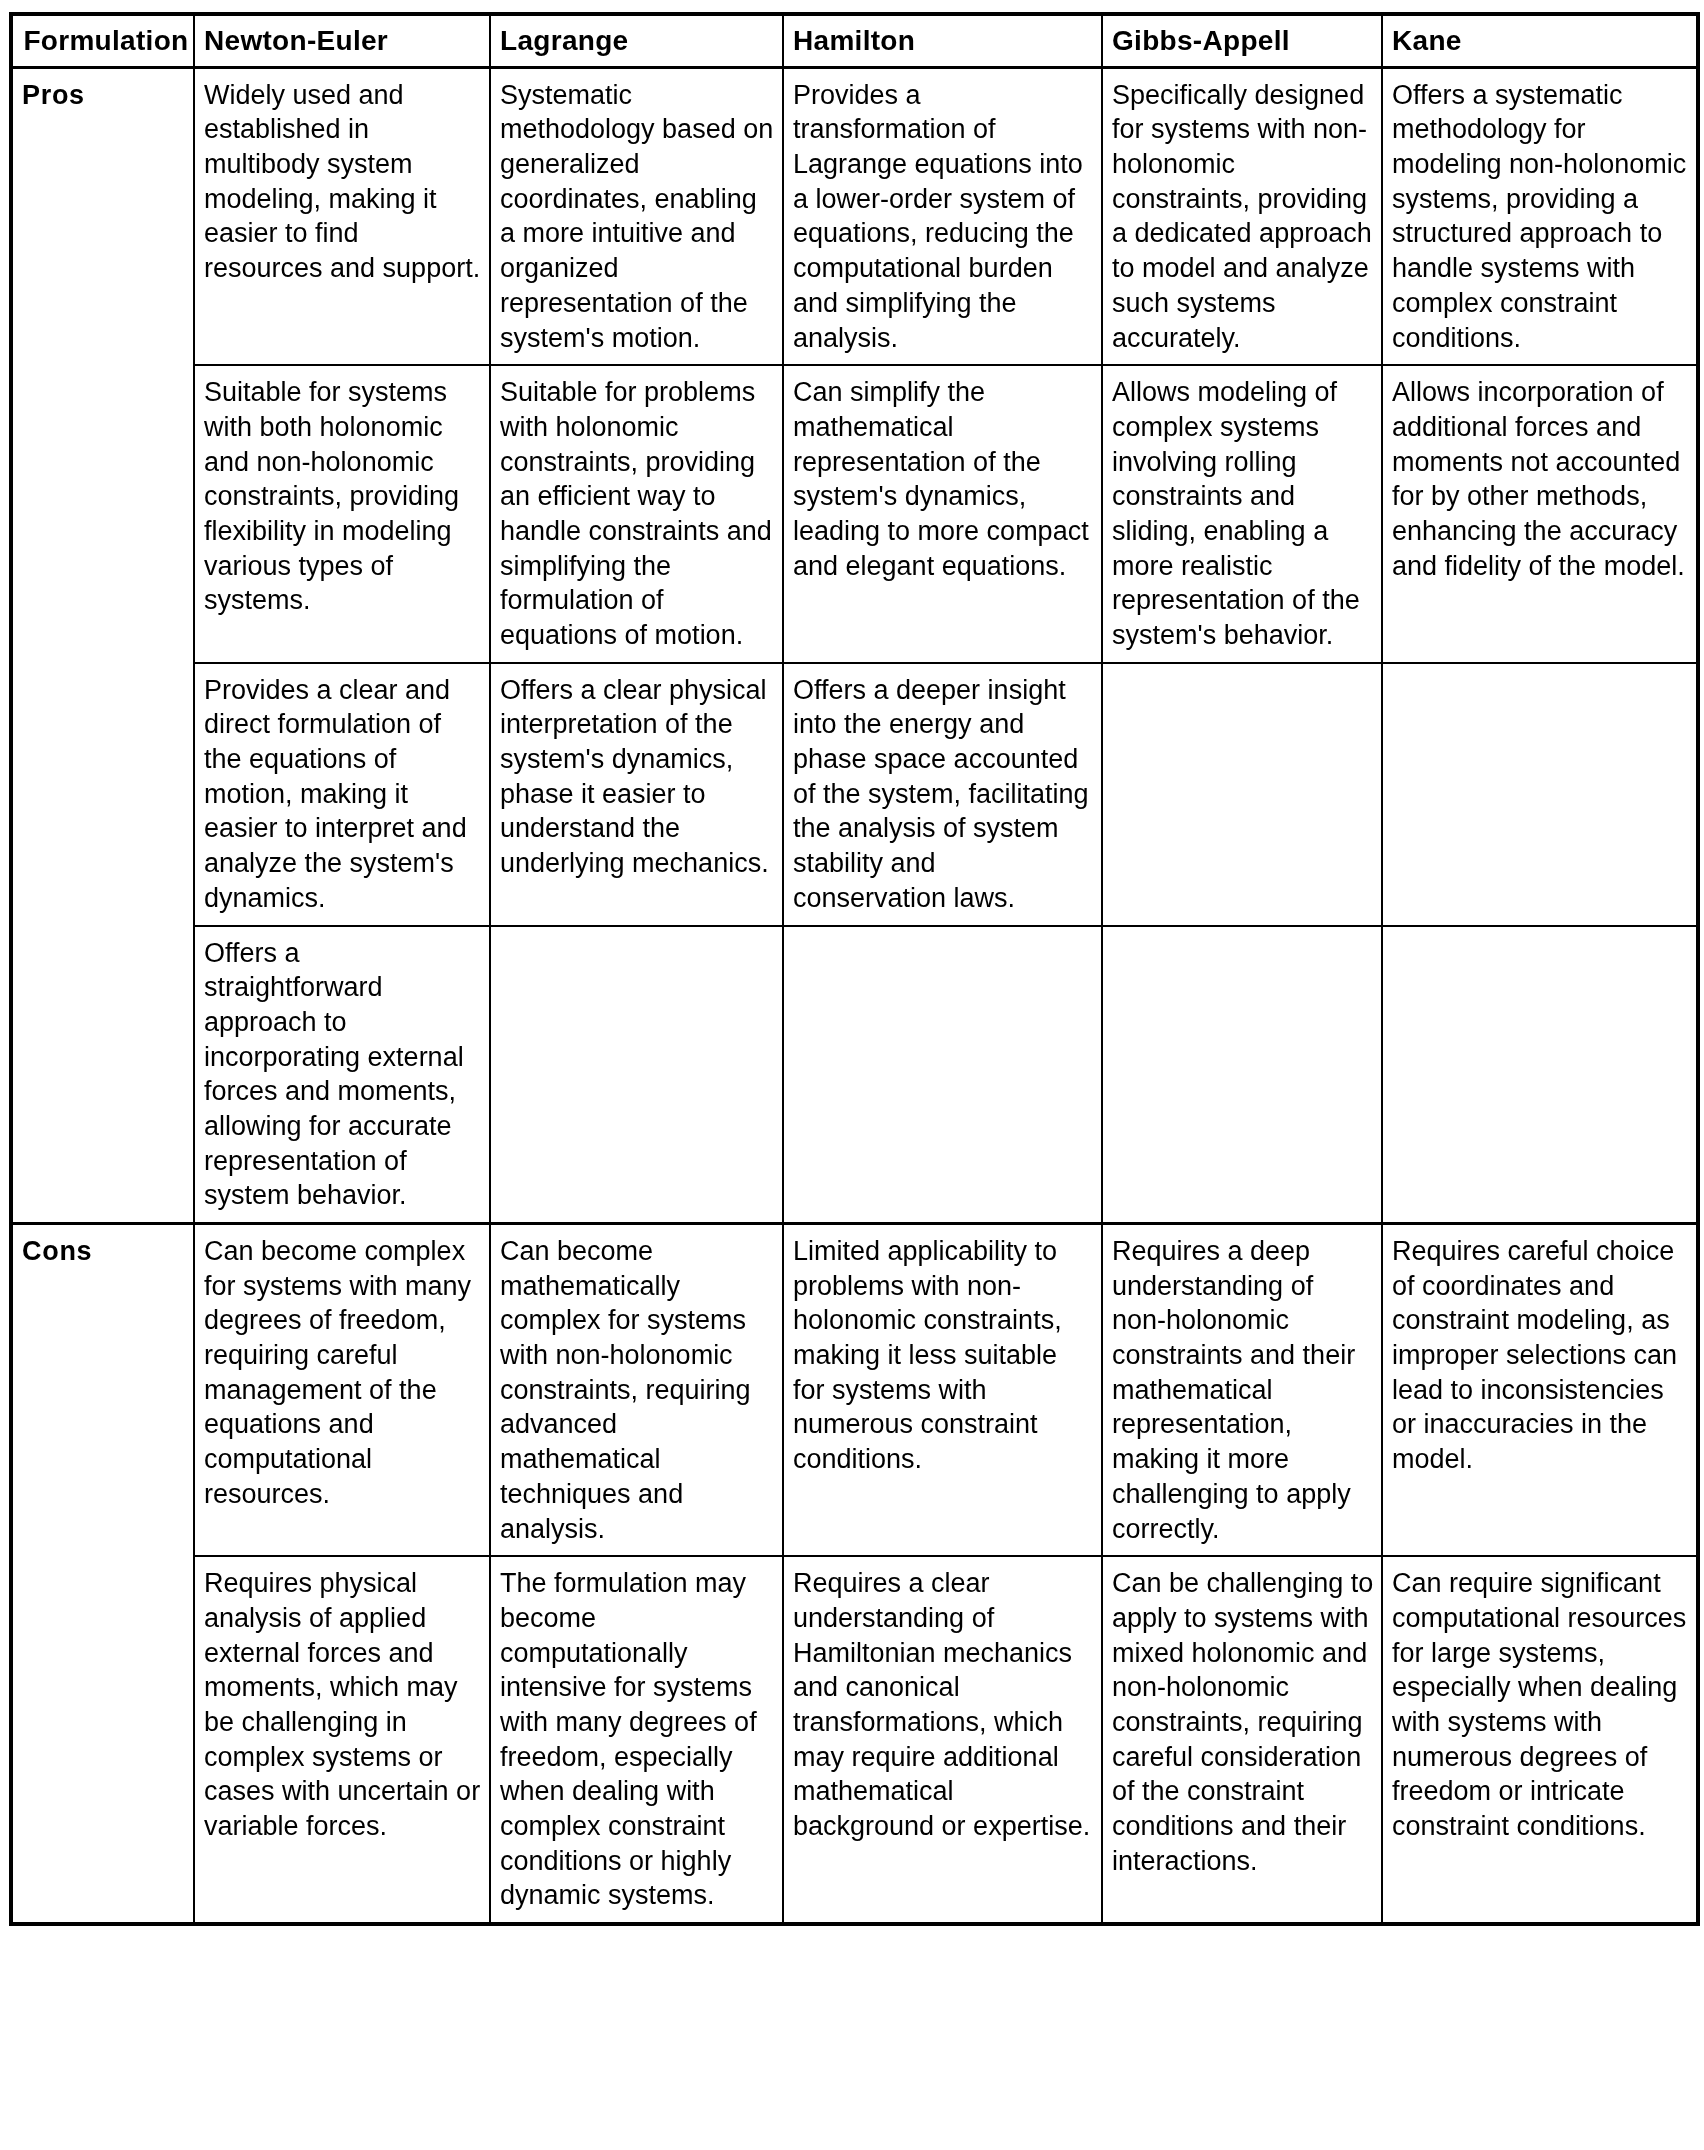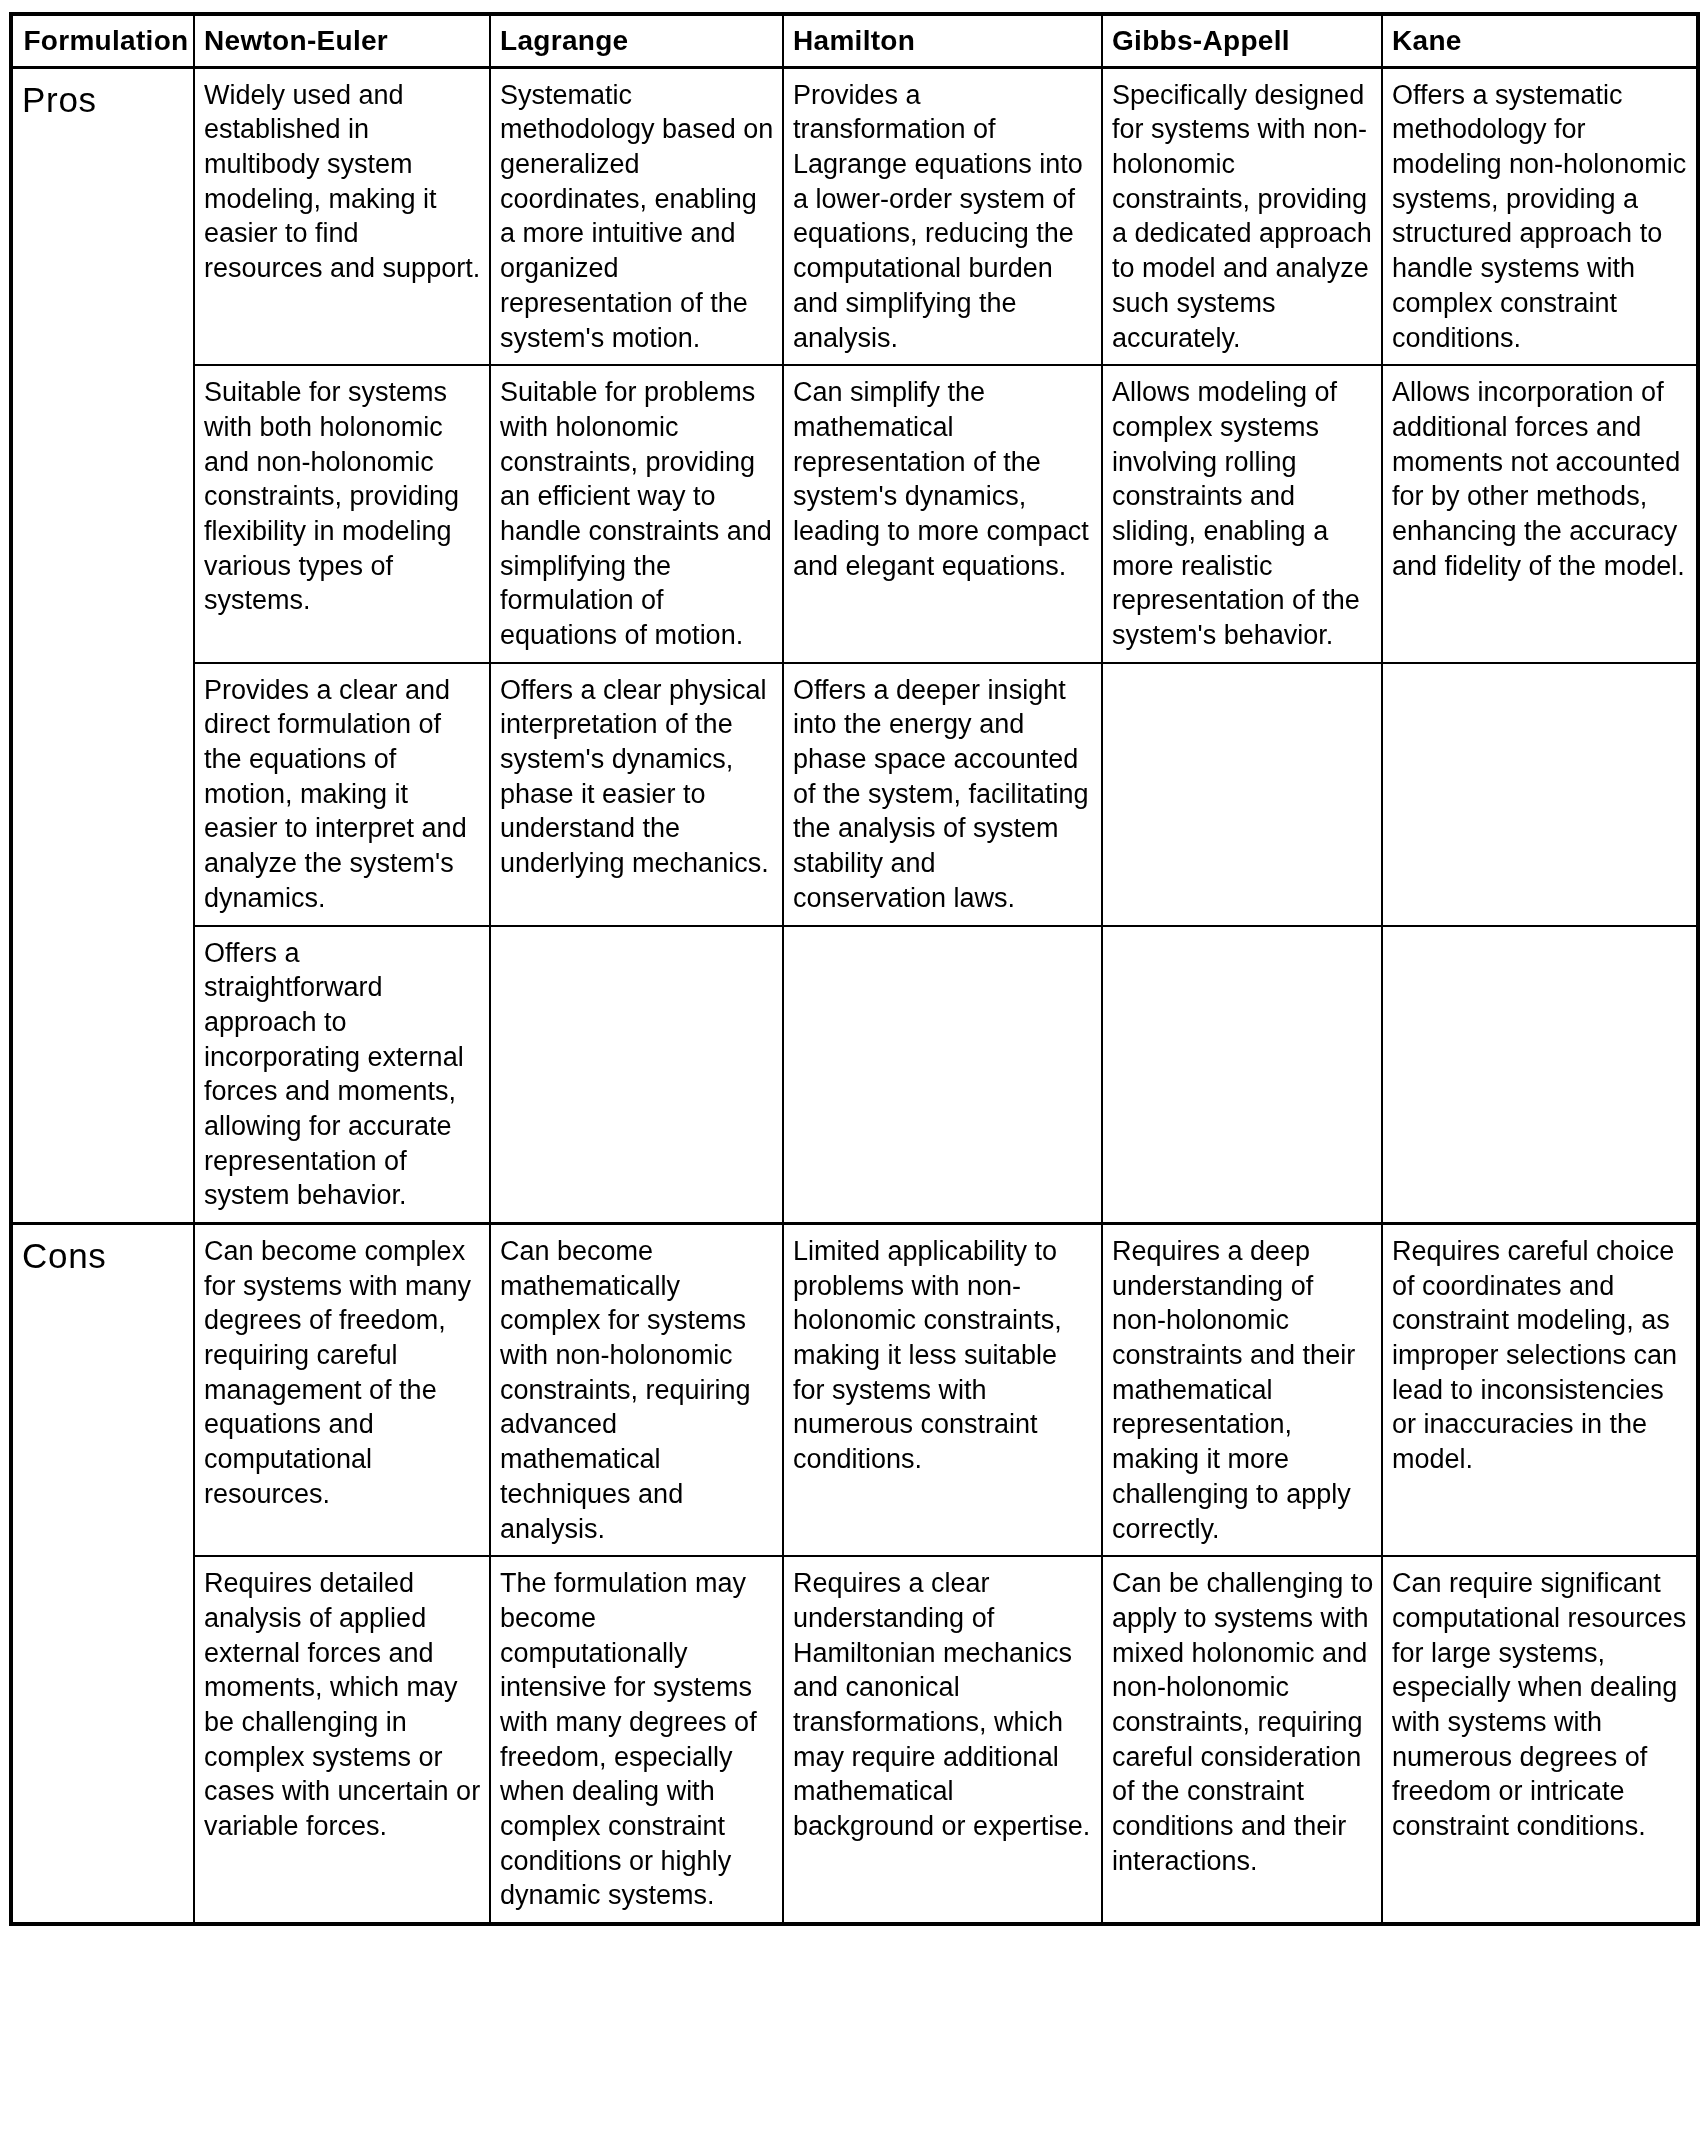--- a/index.html
+++ b/index.html
@@ -53,22 +53,22 @@
     text-align: left;
     padding-left: 10.4px;
   }
   
   tbody td {
     font-size: 27px;
     line-height: 1.285;
     font-weight: 400;
   }
   td.rowlabel {
-    font-weight: normal;
-    font-size: 35px;
+    font-weight: bold;
+    font-size: 27px;
     letter-spacing: 0.7px;
     padding-top: 9.8px;
     padding-left: 10.4px;
     vertical-align: top;
   }
   tr.section-start > td {
     border-top: 3.9px solid #000000;
   }
   td.empty { }
 </style>
@@ -129,21 +129,21 @@
 
       <tr class="section-start">
         <td class="rowlabel" rowspan="2">Cons</td>
         <td>Can become complex for systems with many degrees of freedom, requiring careful management of the equations and computational resources.</td>
         <td>Can become mathematically complex for systems with non-holonomic constraints, requiring advanced mathematical techniques and analysis.</td>
         <td>Limited applicability to problems with non-holonomic constraints, making it less suitable for systems with numerous constraint conditions.</td>
         <td>Requires a deep understanding of non-holonomic constraints and their mathematical representation, making it more challenging to apply correctly.</td>
         <td>Requires careful choice of coordinates and constraint modeling, as improper selections can lead to inconsistencies or inaccuracies in the model.</td>
       </tr>
       <tr>
-        <td>Requires detailed analysis of applied external forces and moments, which may be challenging in complex systems or cases with uncertain or variable forces.</td>
+        <td>Requires physical analysis of applied external forces and moments, which may be challenging in complex systems or cases with uncertain or variable forces.</td>
         <td>The formulation may become computationally intensive for systems with many degrees of freedom, especially when dealing with complex constraint conditions or highly dynamic systems.</td>
         <td>Requires a clear understanding of Hamiltonian mechanics and canonical transformations, which may require additional mathematical background or expertise.</td>
         <td>Can be challenging to apply to systems with mixed holonomic and non-holonomic constraints, requiring careful consideration of the constraint conditions and their interactions.</td>
         <td>Can require significant computational resources for large systems, especially when dealing with systems with numerous degrees of freedom or intricate constraint conditions.</td>
       </tr>
 
     </tbody>
   </table>
 </div>
 

